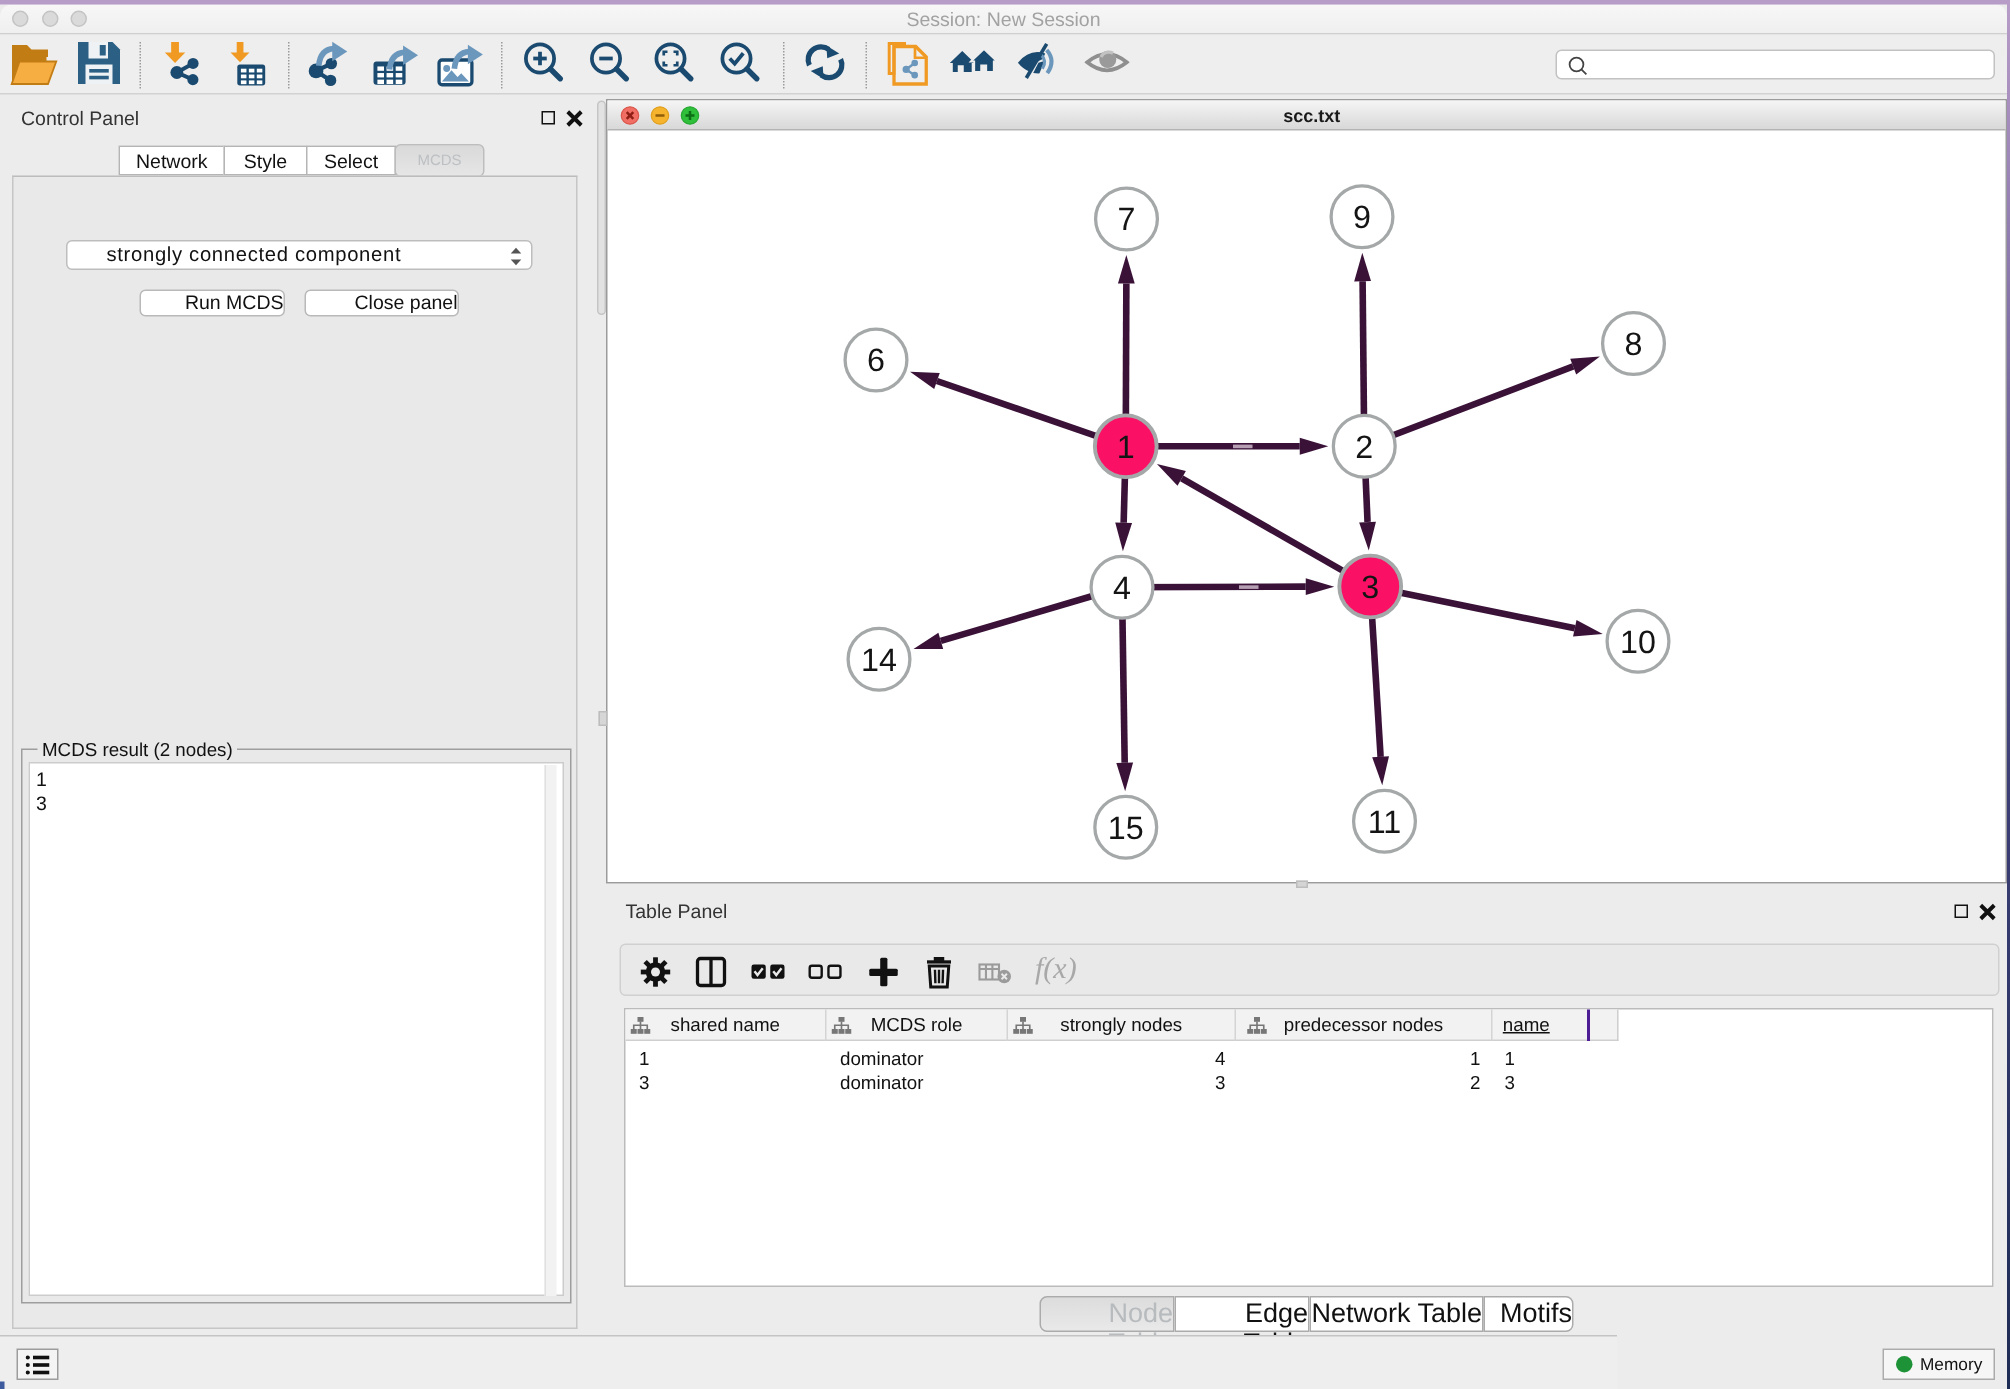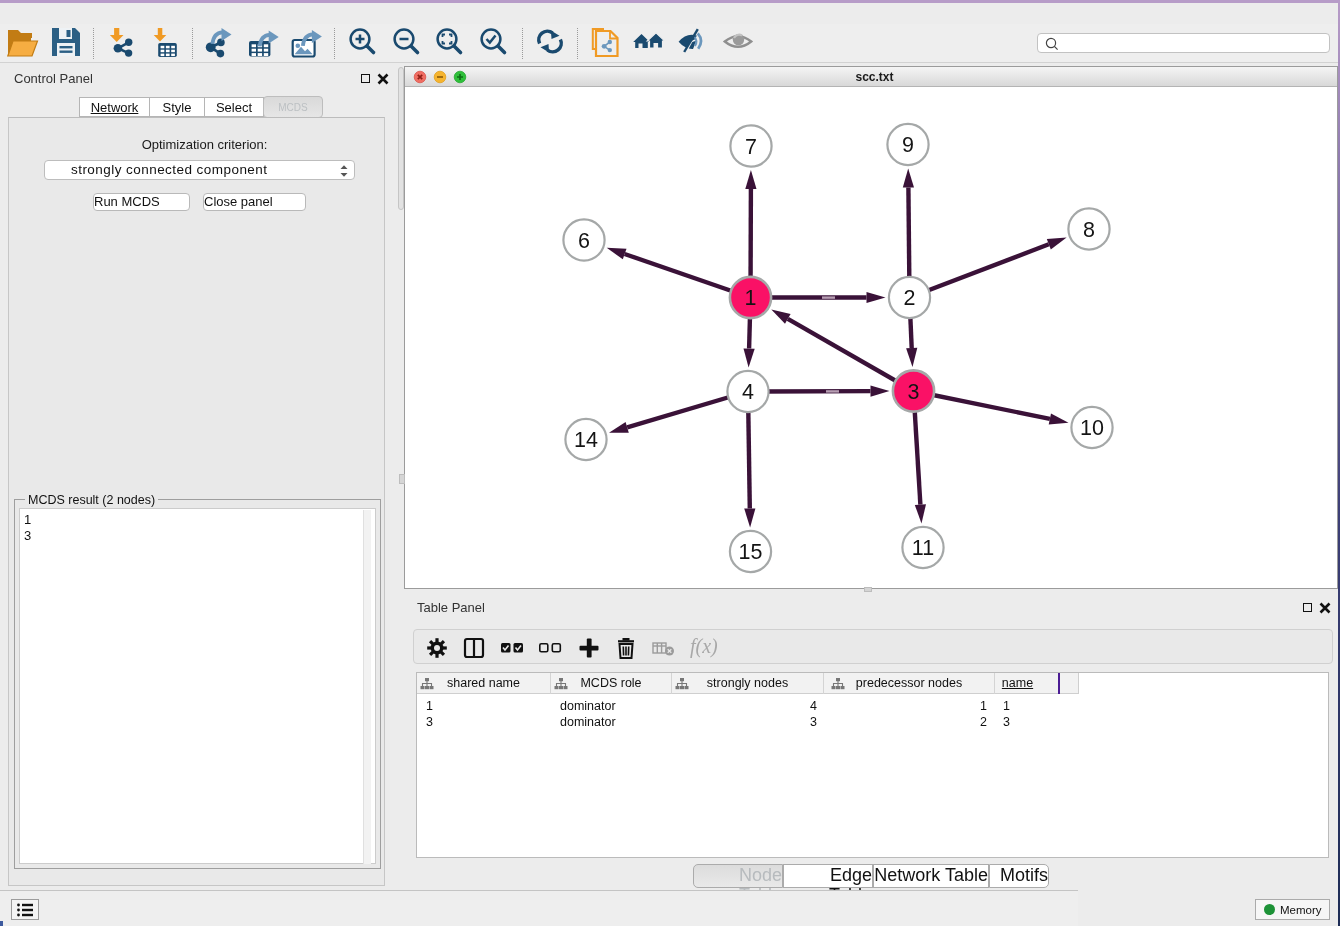--- a/index.html
+++ b/index.html
@@ -19,21 +19,21 @@
 #searchbox { position:absolute; left:1037px; top:9px; width:293px; height:20px; background:#fff; border:1px solid #c2c2c2; border-radius:4px; }
 
 #cpanel { position:absolute; left:0; top:64px; width:397px; height:826px; background:#ececec; }
 #cphead { position:absolute; left:14px; top:7px; font-size:13px; color:#333; }
 .sqbtn { position:absolute; width:9px; height:9px; border:1.5px solid #111; }
 .tab { position:absolute; top:33px; height:20px; background:#fff; border:1px solid #b5b5b5; font-size:13px; text-align:center; line-height:19px; color:#111; }
 #tabmcds { position:absolute; left:263px; top:32px; width:60px; height:22px; background:linear-gradient(#d9d9d9,#e6e6e6); border:1px solid #bdbdbd; border-radius:4px; font-size:10px; text-align:center; line-height:21px; color:#bcc0c3; }
 #cpbox { position:absolute; left:8px; top:53px; width:377px; height:769px; background:#e9e9e9; border:1px solid #c6c6c6; border-top:1px solid #bcbcbc; }
 #optlabel { position:absolute; left:6px; top:73px; width:397px; text-align:center; font-size:13px; color:#1a1a1a; }
 #combo { position:absolute; left:44px; top:96px; width:311px; height:20px; background:#fff; border:1px solid #bdbdbd; border-radius:4px; font-size:13.5px; letter-spacing:0.45px; color:#111; line-height:18px; padding-left:26px; }
-.btn { position:absolute; top:129px; height:18px; background:#fff; border:1px solid #b9b9b9; border-radius:4px; font-size:13px; color:#111; text-align:left; line-height:16px; }
+.btn { position:absolute; top:129px; height:18px; background:#fff; border:1px solid #b9b9b9; border-radius:4px; font-size:13px; color:#111; text-align:right; line-height:16px; }
 #mcdsgroup { position:absolute; left:14px; top:435px; width:367px; height:370px; border:1px solid #9e9e9e; }
 #mcdslabel { position:absolute; left:10px; top:-7px; background:#e9e9e9; padding:0 3px; font-size:12.5px; color:#111; }
 #mcdswhite { position:absolute; left:4px; top:8px; width:357px; height:356px; background:#fff; border:1px solid #cccccc; }
 
 #netwin { position:absolute; left:404px; top:66px; width:934px; height:523px; background:#fff; border:1px solid #9b9b9b; }
 #nettitle { position:absolute; left:0; top:0; width:932px; height:20px; background:linear-gradient(#f5f5f5,#d8d8d8); border-bottom:1px solid #b4b4b4; }
 #nettitle span { position:absolute; width:100%; text-indent:7px; text-align:center; font-size:12px; font-weight:bold; color:#1a1a1a; line-height:20px; }
 
 #tpanel { position:absolute; left:404px; top:592px; width:934px; height:298px; background:#ececec; }
 #tphead { position:absolute; left:13px; top:8px; font-size:13px; color:#333; }
@@ -47,20 +47,26 @@
 
 #statusbar { position:absolute; left:0; top:890px; width:1078px; height:36px; background:#eeeeee; border-top:1px solid #c4c4c4; }
 #listbtn { position:absolute; left:11px; top:8px; width:28px; height:21px; background:#f4f4f4; border:1px solid #9c9c9c; }
 #membtn { position:absolute; left:1255px; top:8px; width:75px; height:21px; background:#f6f6f6; border:1px solid #ababab; font-size:11.5px; color:#111; }
 </style>
 </head>
 <body>
 <div id="win"></div>
 <div id="purpletop"></div>
 <div id="chrome" style="position:absolute;left:0;top:0;width:1340px;height:926px;">
+  <div id="titlebar">
+    <div class="tl" style="left:8px;"></div>
+    <div class="tl" style="left:28px;"></div>
+    <div class="tl" style="left:47px;"></div>
+    <div id="apptitle">Session: New Session</div>
+  </div>
   <div id="toolbar">
     <svg class="ticon" style="left:5px;top:2px;" width="36" height="36" viewBox="0 0 36 36">
         <path d="M3 4 L13 4 L16 7 L27 7 L27 12 L3 12 Z" fill="#c27c14"></path>
         <path d="M3 4 L3 30 L26 30 L26 9 L15.5 9 L12.5 4 Z" fill="#c27c14"></path>
         <path d="M8 15 L32.5 15 L27 30 L2.8 30 Z" fill="#f6ad42" stroke="#c27c14" stroke-width="1.2"></path>
       </svg>
     <svg class="ticon" style="left:49px;top:2px;" width="36" height="36" viewBox="0 0 36 36">
         <path d="M3 2 L26 2 L31 7 L31 30 L3 30 Z" fill="#2b5f84"></path>
         <rect x="10" y="2" width="13" height="11" fill="#eef2f5"></rect>
         <rect x="17.5" y="4" width="4" height="7" fill="#2b5f84"></rect>
@@ -191,26 +197,25 @@
           <line x1="11.4" y1="11.4" x2="14.6" y2="14.6" stroke="#444" stroke-width="1.2"></line>
         </svg>
     </div>
   </div>
   <div id="cpanel">
     <div id="cphead">Control Panel</div>
     <div class="sqbtn" style="left:361px; top:10px;"></div>
     <svg style="position:absolute;left:377px;top:9px;" width="12" height="12" viewBox="0 0 12 12">
         <path d="M1.5 1.5 L10.5 10.5 M10.5 1.5 L1.5 10.5" stroke="#111" stroke-width="2.6"></path>
       </svg>
-    <div class="tab" style="left:79px;  width:71px;text-decoration:underline;">Network</div>
+    <div class="tab" style="left:79px;  width:71px;">Network</div>
     <div class="tab" style="left:149px; width:56px;">Style</div>
     <div class="tab" style="left:204px; width:60px;">Select</div>
     <div id="tabmcds">MCDS</div>
     <div id="cpbox"></div>
-    <div id="optlabel">Optimization criterion:</div>
     <div id="combo">strongly connected component
       <svg width="10" height="14" style="position:absolute;right:5px;top:3px;" viewBox="0 0 10 14">
           <path d="M1.5 5 L5 1.2 L8.5 5 Z" fill="#555"></path>
           <path d="M1.5 9 L5 12.8 L8.5 9 Z" fill="#555"></path>
         </svg>
     </div>
     <div class="btn" style="left:93px; width:97px;">Run MCDS</div>
     <div class="btn" style="left:203px; width:103px;">Close panel</div>
     <div id="mcdsgroup">
       <div id="mcdslabel">MCDS result (2 nodes)</div>

